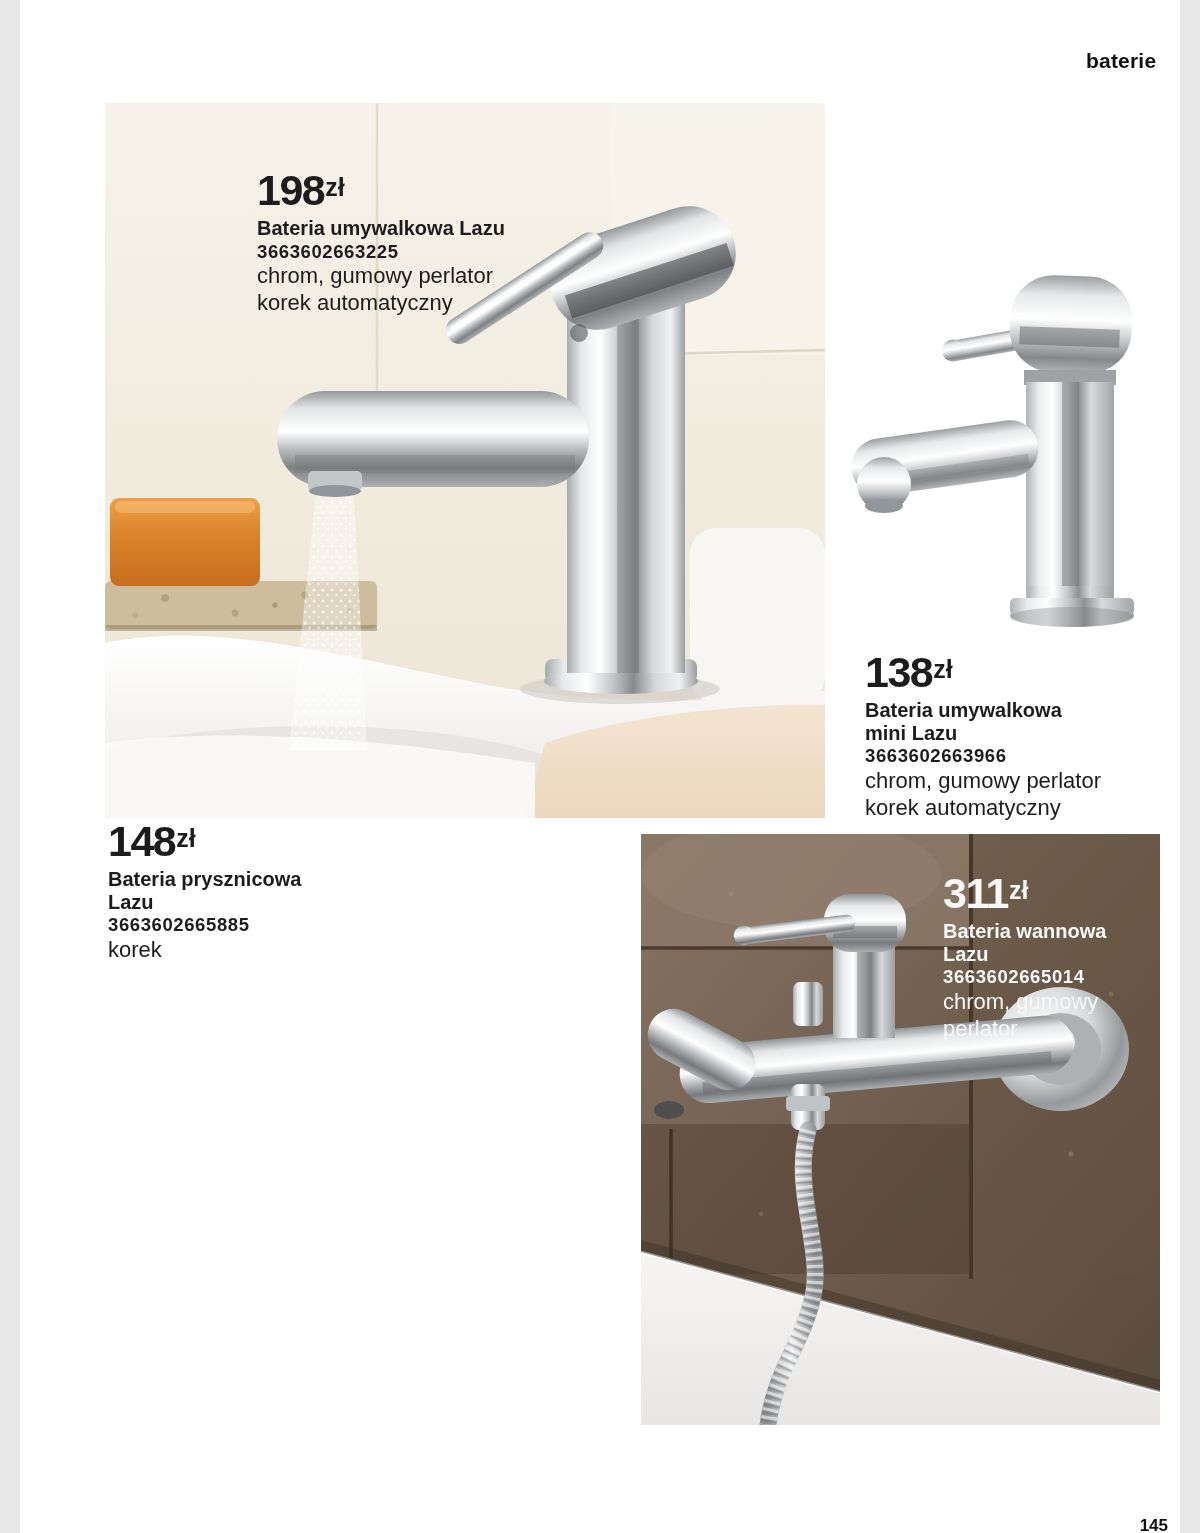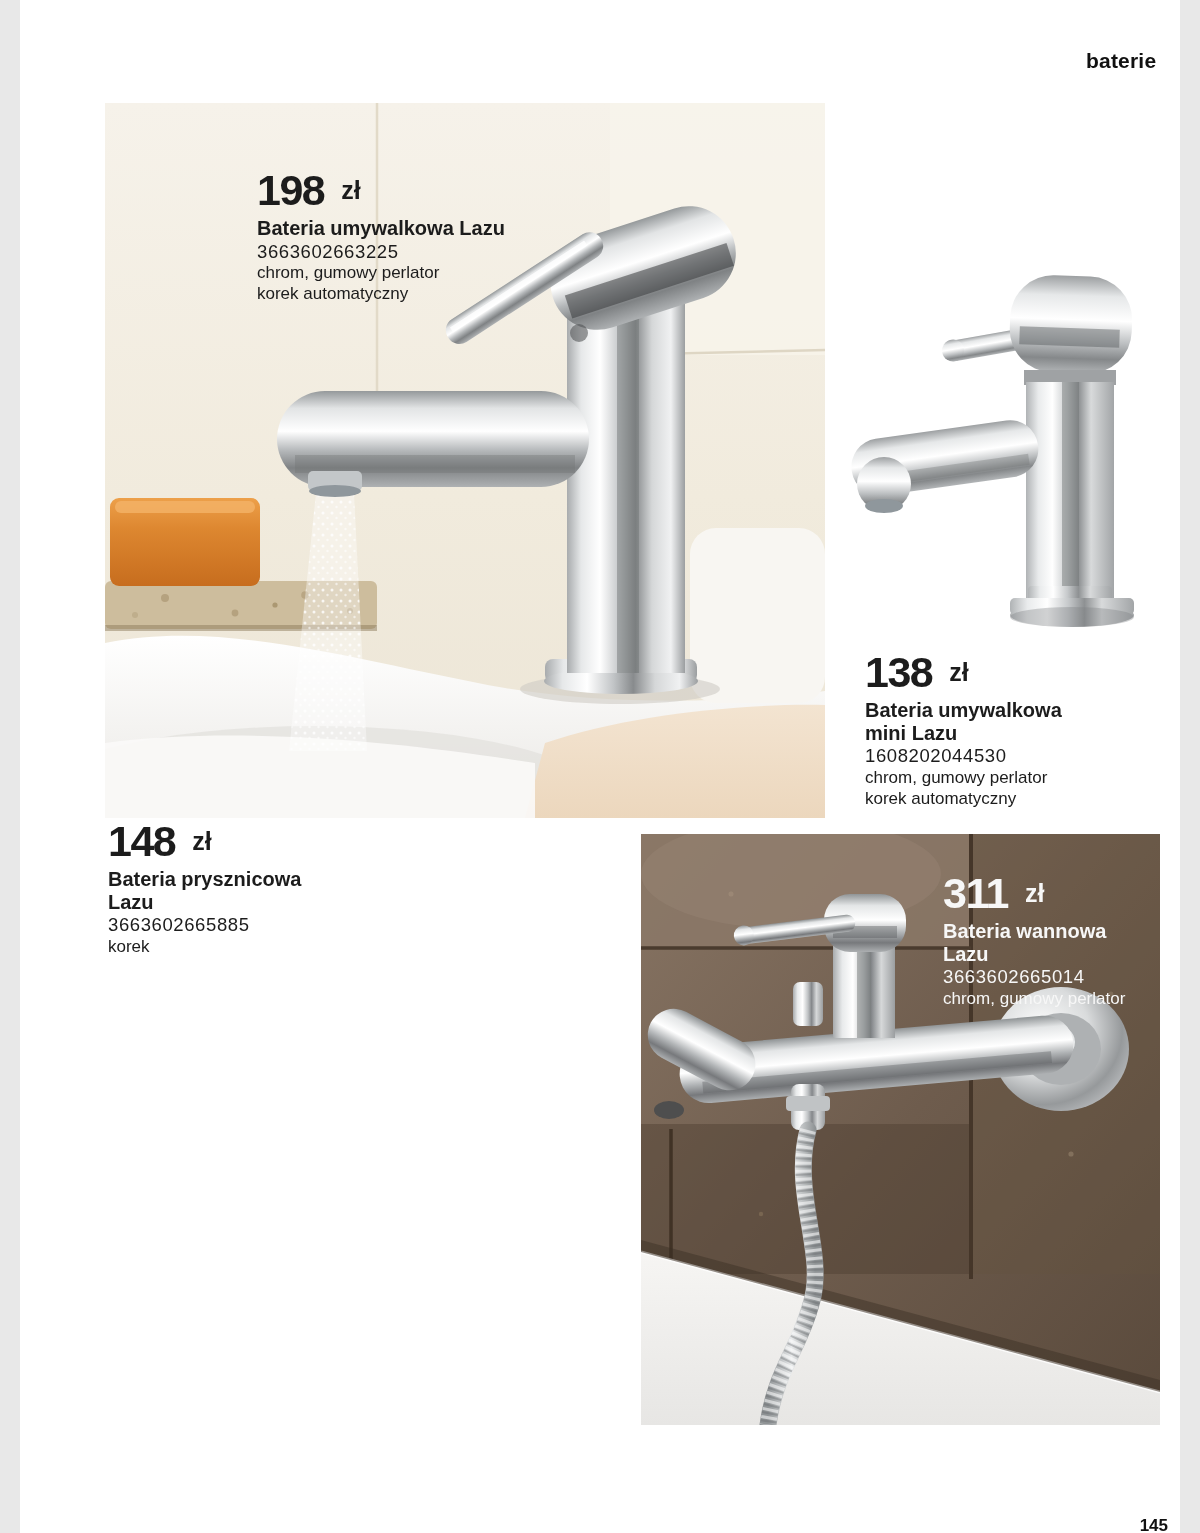--- a/index.html
+++ b/index.html
@@ -15,26 +15,26 @@
   .pagenum{position:absolute;left:1106px;top:1516px;width:42px;text-align:right;font-size:17px;font-weight:bold;color:#111;}
   .photo{position:absolute;overflow:hidden;}
   .photo svg{position:absolute;left:0;top:0;}
   #photo-basin{left:85px;top:103px;width:720px;height:715px;}
   #mini-faucet-art{position:absolute;left:822px;top:268px;width:310px;height:390px;}
   #photo-bath{left:621px;top:834px;width:519px;height:591px;}
   .pblock{position:absolute;}
   .overlay{position:absolute;}
   .dark{color:var(--text,#1c1c1c);}
   .light{color:var(--overlay-light,#f7f7f7);}
-  .price-row{display:flex;align-items:center;gap:17px;margin-bottom:9px;}
+  .price-row{display:flex;align-items:flex-start;gap:1px;margin-bottom:9px;}
   .price-val{font-size:43px;font-weight:bold;letter-spacing:-1.5px;line-height:.82;}
   .price-cur{font-size:25px;font-weight:bold;}
   .pname{font-size:20px;font-weight:bold;line-height:1.13;}
-  .pean{font-size:18.5px;font-weight:400;line-height:1.22;letter-spacing:.6px;margin-top:1px;}
-  .pfeat{font-size:17px;font-weight:500;line-height:1.22;}
+  .pean{font-size:18.5px;font-weight:700;line-height:1.22;letter-spacing:.6px;margin-top:1px;}
+  .pfeat{font-size:22px;font-weight:500;line-height:1.22;}
 </style>
 </head>
 <body>
 
 <div class="page">
 
   <div class="header-label">baterie</div>
 
   <div class="photo" id="photo-basin">
     <svg width="720" height="715" viewBox="0 0 720 715">
@@ -193,21 +193,21 @@
     </g>
   </svg>
 
   <div class="pblock dark" style="left:845px;top:655px;width:310px;">
     <div class="price-row">
       <span class="price-val">138</span>
       <span class="price-cur">zł</span>
     </div>
     <div class="pname">Bateria umywalkowa</div>
     <div class="pname">mini Lazu</div>
-    <div class="pean">1608202044530</div>
+    <div class="pean">3663602663966</div>
     <div class="pfeat">chrom, gumowy perlator</div>
     <div class="pfeat">korek automatyczny</div>
   </div>
 
   <div class="pblock dark" style="left:88px;top:824px;width:300px;">
     <div class="price-row">
       <span class="price-val">148</span>
       <span class="price-cur">zł</span>
     </div>
     <div class="pname">Bateria prysznicowa</div>

